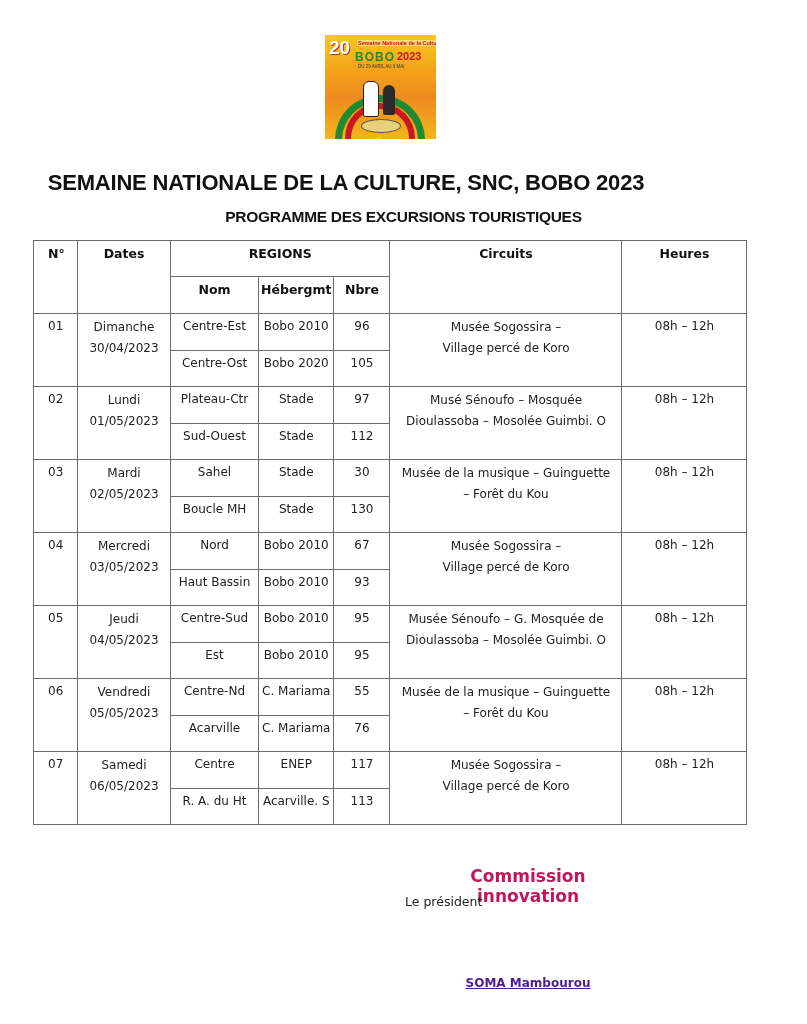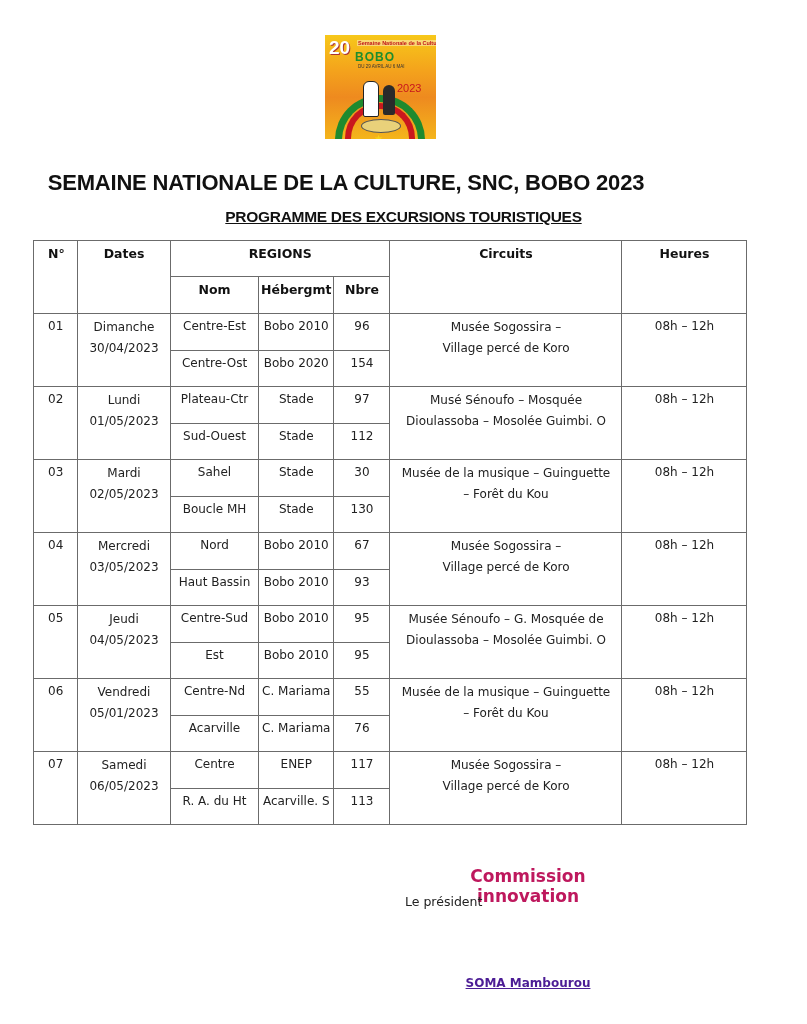--- a/index.html
+++ b/index.html
@@ -2,32 +2,32 @@
 <html><head>
 <meta charset="utf-8">
 <style>
   html, body { margin:0; padding:0; background:#ffffff; }
   body { width:807px; height:1024px; position:relative; overflow:hidden; font-family:"Liberation Sans", sans-serif; color:#111; }
   .logo { position:absolute; left:325px; top:35px; width:111px; height:104px; overflow:hidden;
     background:linear-gradient(180deg,#f7c81a 0%, #f4a21c 35%, #ee8a1f 60%, #f4b51b 100%); }
   .logo .n20 { position:absolute; left:4px; top:2px; font-family:"Liberation Sans", sans-serif; font-weight:bold; font-size:19px; color:#fff; text-shadow:1px 1px 0 #a33; }
   .logo .snc { position:absolute; left:32px; top:5px; font-size:5.5px; font-weight:bold; color:#c0161b; background:#fff6; padding:0 1px; white-space:nowrap; }
   .logo .bobo { position:absolute; left:30px; top:15px; font-weight:bold; font-size:12px; color:#1f8d2d; letter-spacing:1px; }
-  .logo .yr { position:absolute; left:72px; top:15px; font-weight:normal; font-size:11px; color:#c8171c;margin-top:32px; }
+  .logo .yr { position:absolute; left:72px; top:15px; font-weight:bold; font-size:11px; color:#c8171c; }
   .logo .dates { position:absolute; left:33px; top:29px; font-size:4.5px; color:#333; white-space:nowrap; }
   .logo .arc-g { position:absolute; left:10px; top:60px; width:90px; height:60px; border:7px solid #1f8a2e; border-bottom:none; border-radius:50px 50px 0 0; box-sizing:border-box; }
   .logo .arc-r { position:absolute; left:20px; top:68px; width:70px; height:50px; border:6px solid #c9181e; border-bottom:none; border-radius:40px 40px 0 0; box-sizing:border-box; }
   .logo .fig { position:absolute; left:38px; top:46px; width:14px; height:34px; background:#fff; border-radius:6px 6px 2px 2px; border:1px solid #222; }
   .logo .fig2 { position:absolute; left:58px; top:50px; width:12px; height:30px; background:#2a2a2a; border-radius:6px 6px 2px 2px; }
   .logo .drum { position:absolute; left:36px; top:84px; width:38px; height:12px; background:#e9d17a; border-radius:50%; border:1px solid #555; }
   .logo .star { position:absolute; left:49px; top:99px; color:#f7d21c; font-size:10px; line-height:10px; }
   .logo .motto { position:absolute; left:6px; top:111px; font-size:3.6px; font-weight:bold; color:#222; white-space:nowrap; }
 
   .title { position:absolute; left:0; width:692px; top:170px; text-align:center; font-weight:bold; font-size:22px; color:#111; letter-spacing:-0.2px; }
-  .subtitle { position:absolute; left:0; width:807px; top:208px; text-align:center; font-weight:bold; font-size:15.5px; text-decoration:underline; letter-spacing:-0.3px; }
+  .subtitle { position:absolute; left:0; width:807px; top:208px; text-align:center; font-weight:bold; font-size:15.5px; letter-spacing:-0.3px; }
 
   table.prog { position:absolute; left:33px; top:240px; border-collapse:collapse; font-family:"DejaVu Sans", sans-serif; font-size:12px; color:#222; }
   table.prog td, table.prog th { border:1px solid #6b6b6b; text-align:center; vertical-align:top; padding:5px 2px 0 2px; box-sizing:border-box; }
   table.prog th { font-weight:bold; font-size:12.5px; color:#111; }
   .c-num { width:44px; text-align:left !important; padding-left:14px !important; }
   .c-date { width:93px; }
   .c-nom { width:88px; }
   .c-heb { width:70px; }
   .c-nbre { width:56px; }
   .c-circ { width:232px; }
@@ -91,21 +91,21 @@
         <td class="c-nbre">96</td>
         <td class="c-circ circ" rowspan="2">
           <div>Musée Sogossira –</div>
           <div>Village percé de Koro</div>
         </td>
         <td class="c-heu" rowspan="2">08h – 12h</td>
       </tr>
       <tr class="r2">
         <td class="c-nom">Centre-Ost</td>
         <td class="c-heb">Bobo 2020</td>
-        <td class="c-nbre">154</td>
+        <td class="c-nbre">105</td>
       </tr>
       <tr class="r1">
         <td class="c-num" rowspan="2">02</td>
         <td class="c-date date" rowspan="2">
           <div>Lundi</div>
           <div>01/05/2023</div>
         </td>
         <td class="c-nom">Plateau-Ctr</td>
         <td class="c-heb">Stade</td>
         <td class="c-nbre">97</td>
@@ -177,21 +177,21 @@
       </tr>
       <tr class="r2">
         <td class="c-nom">Est</td>
         <td class="c-heb">Bobo 2010</td>
         <td class="c-nbre">95</td>
       </tr>
       <tr class="r1">
         <td class="c-num" rowspan="2">06</td>
         <td class="c-date date" rowspan="2">
           <div>Vendredi</div>
-          <div>05/01/2023</div>
+          <div>05/05/2023</div>
         </td>
         <td class="c-nom">Centre-Nd</td>
         <td class="c-heb">C. Mariama</td>
         <td class="c-nbre">55</td>
         <td class="c-circ circ" rowspan="2">
           <div>Musée de la musique – Guinguette</div>
           <div>– Forêt du Kou</div>
         </td>
         <td class="c-heu" rowspan="2">08h – 12h</td>
       </tr>

